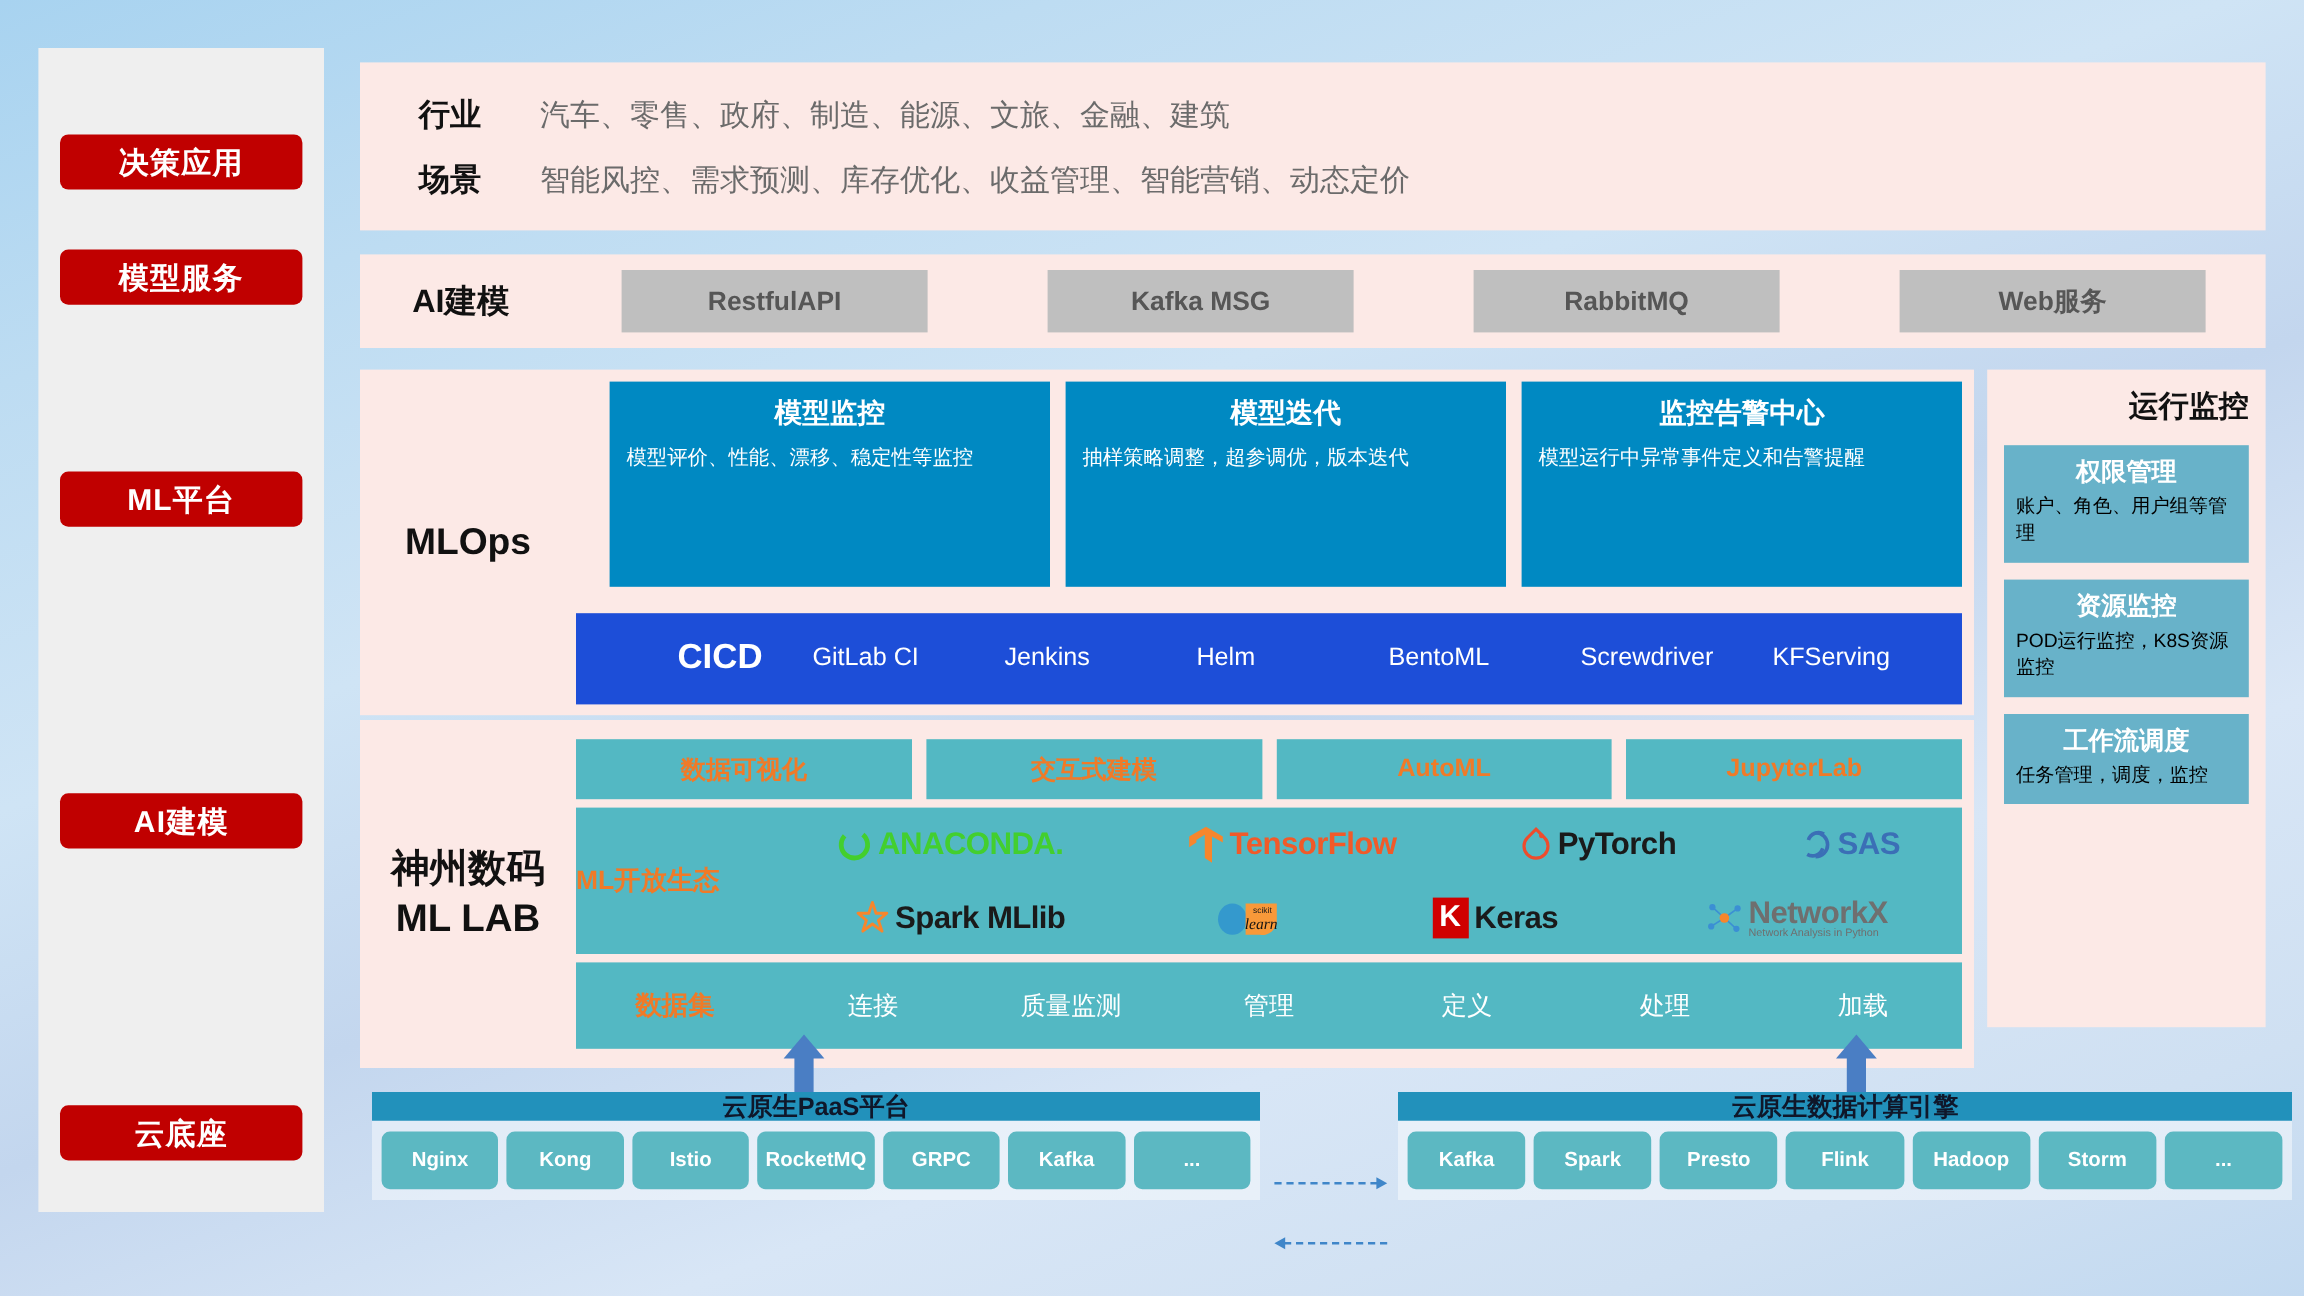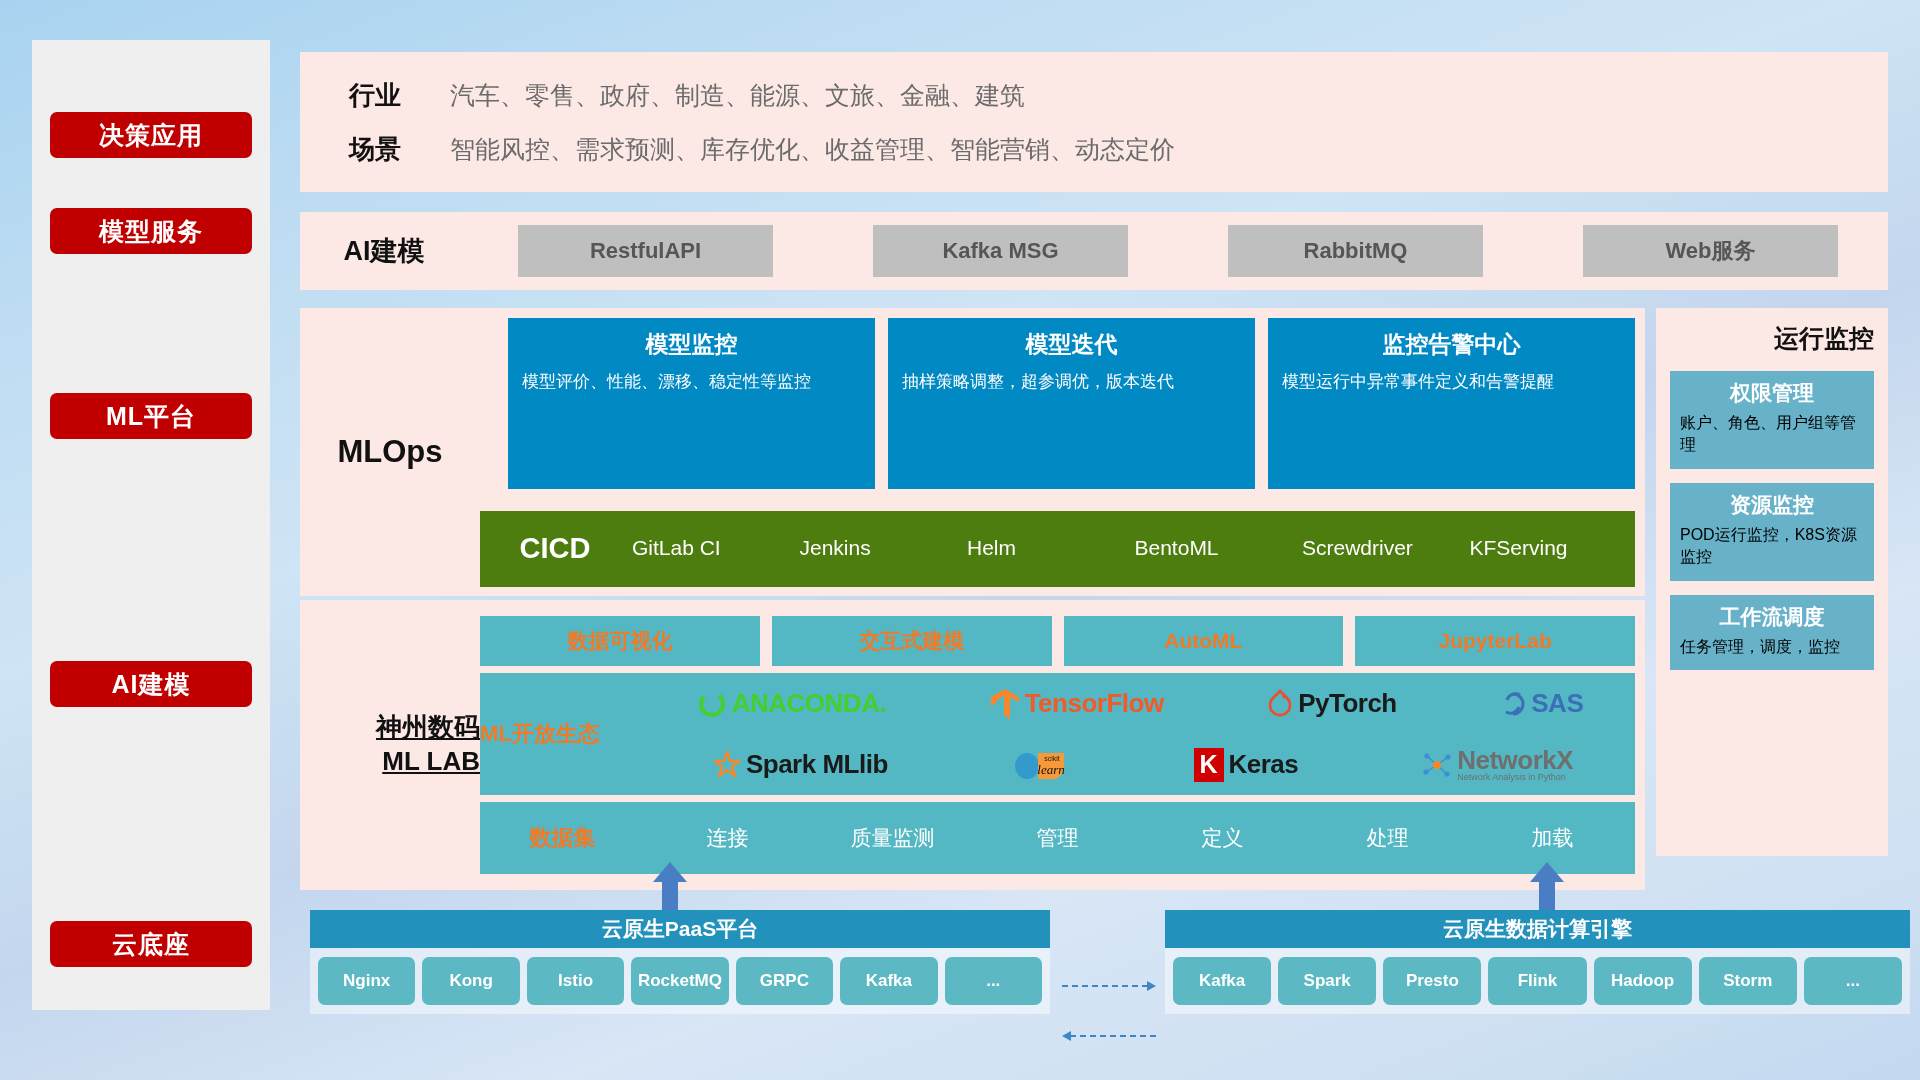--- a/index.html
+++ b/index.html
@@ -72,22 +72,22 @@
   .mlops-body { flex: 1; padding-right: 10px; }
   .mlops-top { display: flex; gap: 13px; height: 171px; padding-left: 28px; }
   .mlops-card {
     flex: 1; background: #0089c2; color: #fff; padding: 11px 14px;
   }
   .mlops-card .t {
     font-size: 23px; font-weight: bold; text-align: center; margin-bottom: 10px;
   }
   .mlops-card .d { font-size: 17px; line-height: 1.45; }
   .cicd-bar {
-    margin-top: 22px; height: 76px; background: #4d7c0f;
-    display: flex; align-items: center; color: #fff; overflow: hidden;
+    margin-top: 22px; height: 76px; background: #1d4ed8;
+    display: flex; align-items: center; color: #fff; overflow: hidden; padding-left: 45px;
   }
   .cicd-title { width: 150px; text-align: center; font-size: 29px; font-weight: bold; }
   .cicd-items { flex: 1; display: flex; }
   .cicd-item {
     flex: 1; text-align: left; font-size: 21px; line-height: 1.15;
     word-break: break-all; padding: 0 2px;
   }
 
   
   #col-monitor {
@@ -103,22 +103,22 @@
   }
   .m-card .t { font-size: 21px; font-weight: bold; text-align: center; margin-bottom: 5px; }
   .m-card .d { font-size: 16px; line-height: 1.4; color: #000000; }
 
   
   #row-mllab {
     position: absolute; left: 0; top: 560px; width: 1345px; height: 290px;
     display: flex; align-items: center;
   }
   #row-mllab .sec-label {
-    width: 180px; text-align: right;
-    font-size: 26px; font-weight: bold; color: #111; line-height: 1.3; text-decoration: underline;
+    width: 180px; text-align: center;
+    font-size: 32px; font-weight: bold; color: #111; line-height: 1.3;
   }
   .lab-body { flex: 1; padding-right: 10px; }
   .lab-tabs { display: flex; gap: 12px; height: 50px; }
   .lab-tab {
     flex: 1; background: #53b8c3;
     display: flex; align-items: center; justify-content: center;
     color: #f07a28; font-size: 21px; font-weight: bold;
   }
   .lab-eco {
     margin-top: 7px; height: 122px; background: #53b8c3;
@@ -138,21 +138,21 @@
     display: flex; align-items: center; color: #fff;
   }
   .data-label { width: 165px; text-align: center; color: #f07a28; font-size: 22px; font-weight: bold; }
   .data-items { flex: 1; display: flex; }
   .data-item { flex: 1; text-align: center; font-size: 21px; }
 
   
   #bottom { position: absolute; left: 310px; top: 880px; width: 1600px; height: 180px; }
   .cloud-group { position: absolute; top: 30px; }
   .cloud-head {
-    background: #2291bb; color: #ffffff; height: 38px;
+    background: #2291bb; color: #0f172a; height: 24px;
     display: flex; align-items: center; justify-content: center;
     font-size: 21px; font-weight: bold;
   }
   .cloud-body {
     background: rgba(255,255,255,0.45); padding: 9px 8px;
     display: flex; gap: 7px;
   }
   .cloud-chip {
     flex: 1; min-height: 48px; background: #5cb8c2; border-radius: 7px;
     color: #fff; font-size: 17px; font-weight: bold;

